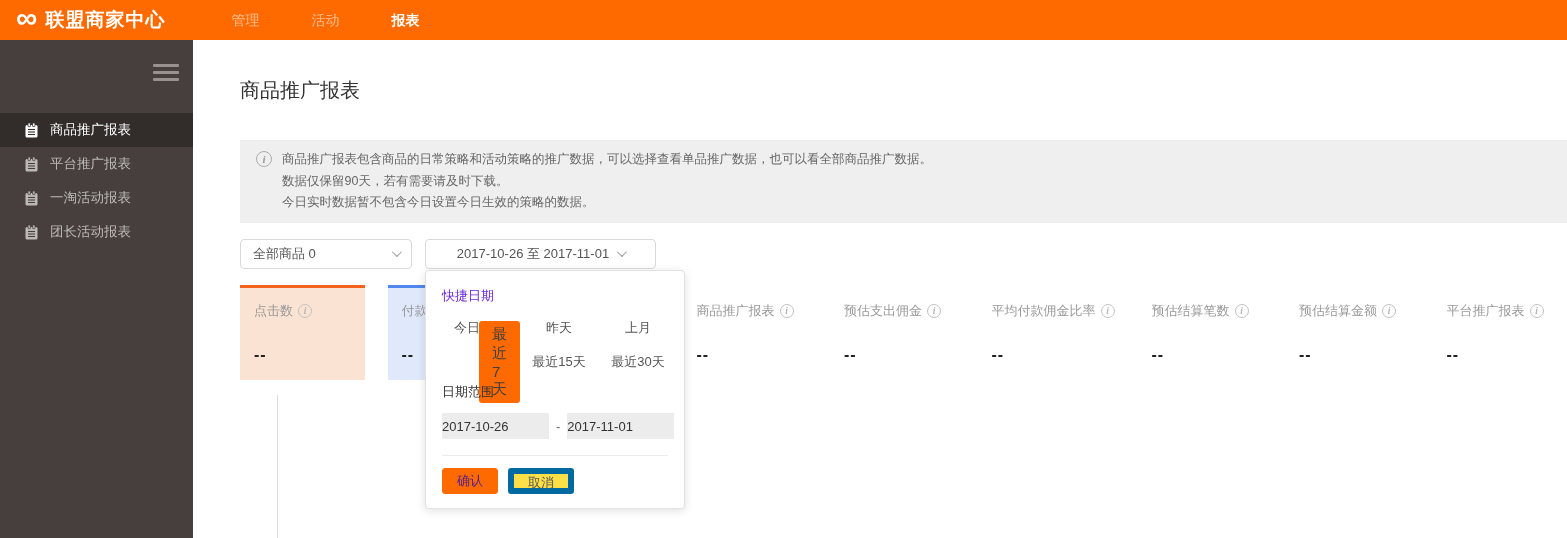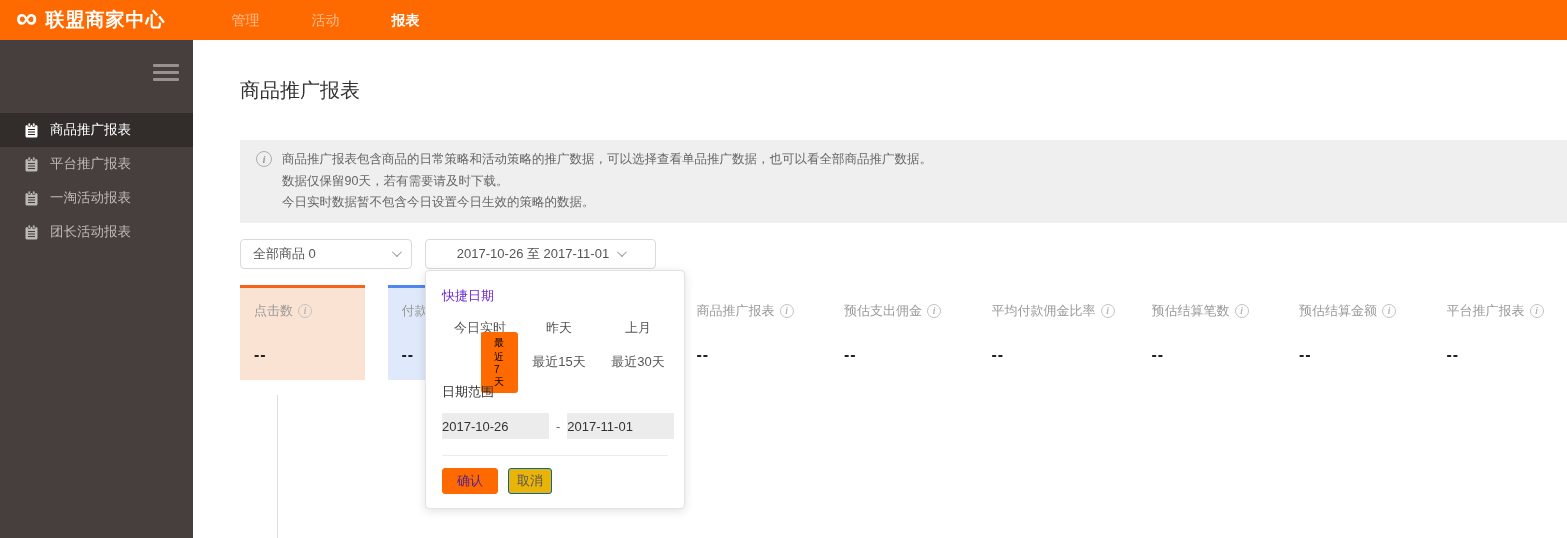--- a/index.html
+++ b/index.html
@@ -58,31 +58,31 @@
 
   .axis-line { position:absolute; left:84px; top:355px; width:1px; height:143px; background:#ddd; }
 
   
   .date-popup { position:absolute; left:232px; top:230px; width:260px; background:#fff;
                 border:1px solid #e2e2e2; border-radius:4px; box-shadow:0 2px 10px rgba(0,0,0,0.12); z-index:10; }
   .dp-body { padding:16px 16px 0 16px; }
   .dp-title { font-size:13px; color:#6d28d9; }
   .quick-grid { margin-top:6px; display:grid; grid-template-columns:repeat(3,76px); column-gap:3px; }
   .quick-cell { height:34px; display:flex; align-items:center; justify-content:center; font-size:13px; color:#555; cursor:pointer; }
-  .quick-pill { background:#FF6A00; color:#000000; border-radius:3px; padding:4px 13px; font-size:10px;margin-left:39px; }
+  .quick-pill { background:#FF6A00; color:#404040; border-radius:3px; padding:4px 13px; font-size:15px;margin-left:39px; }
   .range-title { margin-top:4px; font-size:13px; color:#333; }
   .range-row { margin-top:12px; display:flex; align-items:center; gap:7px; }
   .range-input { width:107px; height:26px; background:#ececec; border:none; text-align:left;
                  font-size:13px; color:#333; font-family:inherit; }
   .range-sep { color:#666; font-size:13px; }
   .dp-divider { margin-top:16px; border-top:1px solid #ececec; }
   .dp-footer { padding:12px 16px 14px 16px; display:flex; gap:10px; }
   .btn { height:26px; font-size:13px; border-radius:3px; cursor:pointer; font-family:inherit; }
   .btn-confirm { background:#FF6A00; border:1px solid #FF6A00; color:#4c1d95; padding:0 14px; }
-  .btn-cancel { background:#eab308; border:1px solid #0369a1; color:#555; padding:0 8px; }
+  .btn-cancel { background:#fde047; border:6px solid #0369a1; color:#555; padding:0 14px; }
 </style>
 </head>
 <body>
 
 <div class="header">
   <div class="brand">
     <span class="brand-icon">∞</span>
     <span class="brand-name">联盟商家中心</span>
   </div>
   <div class="top-nav">

